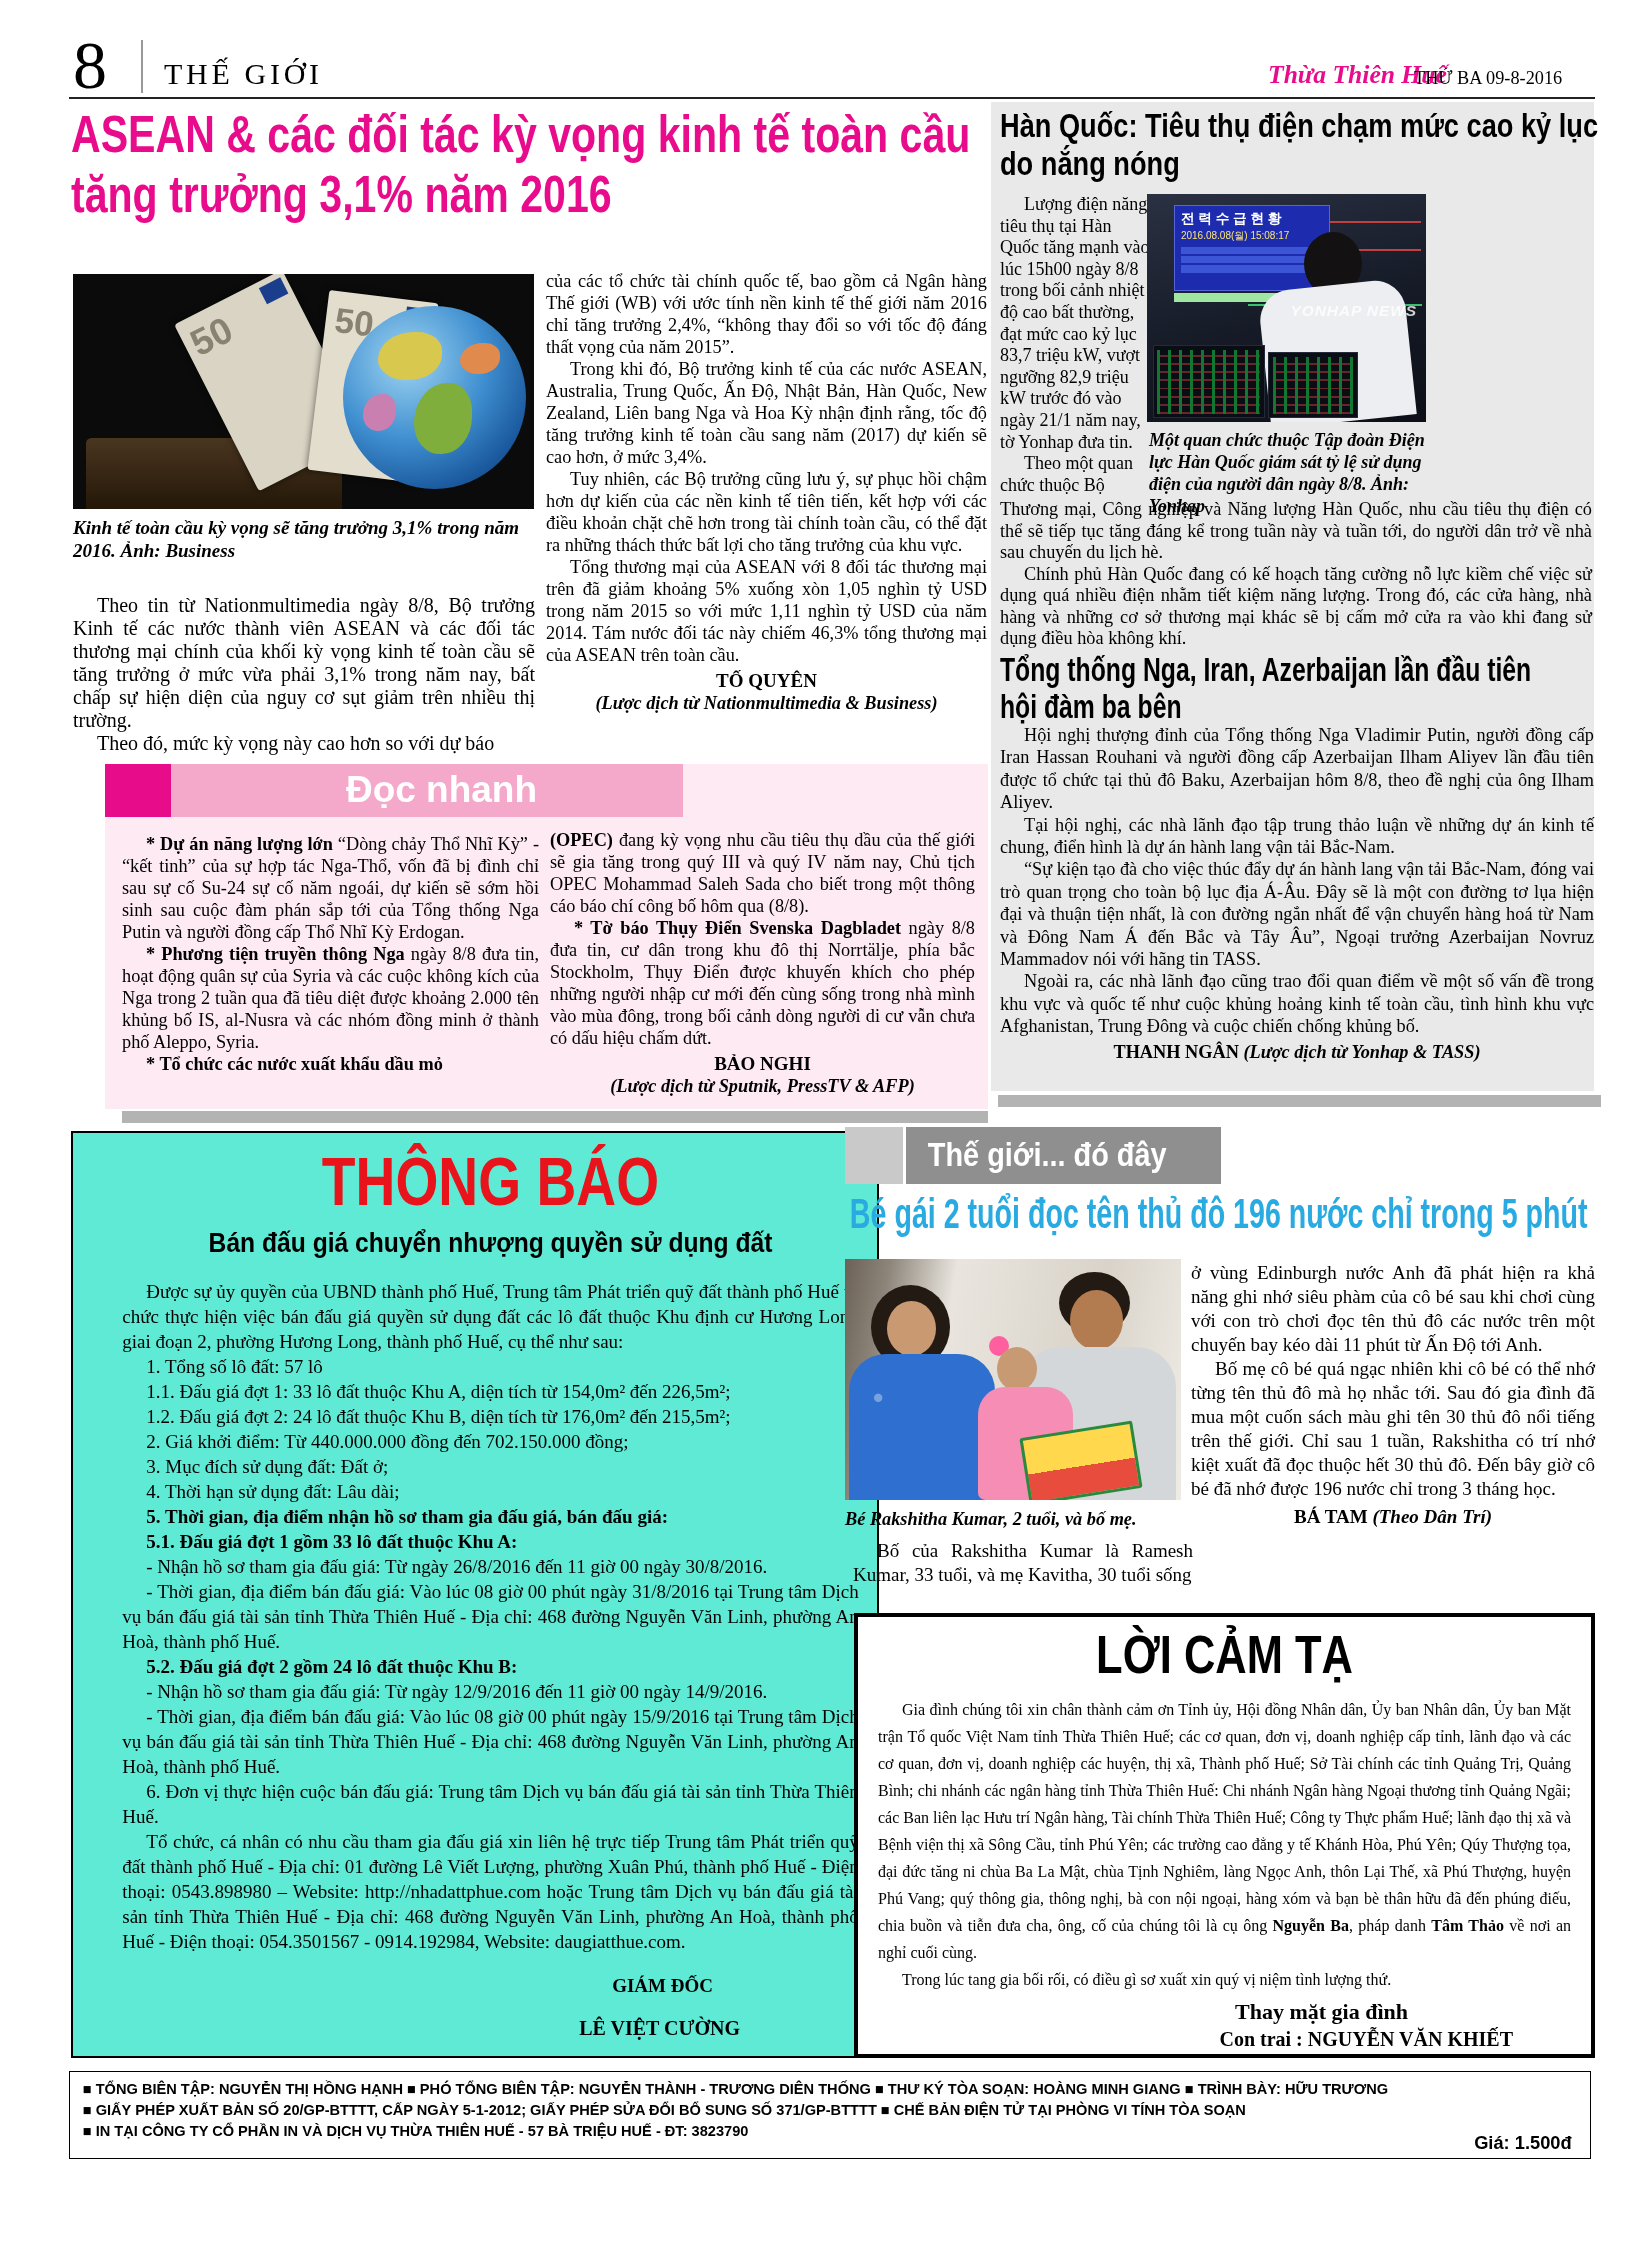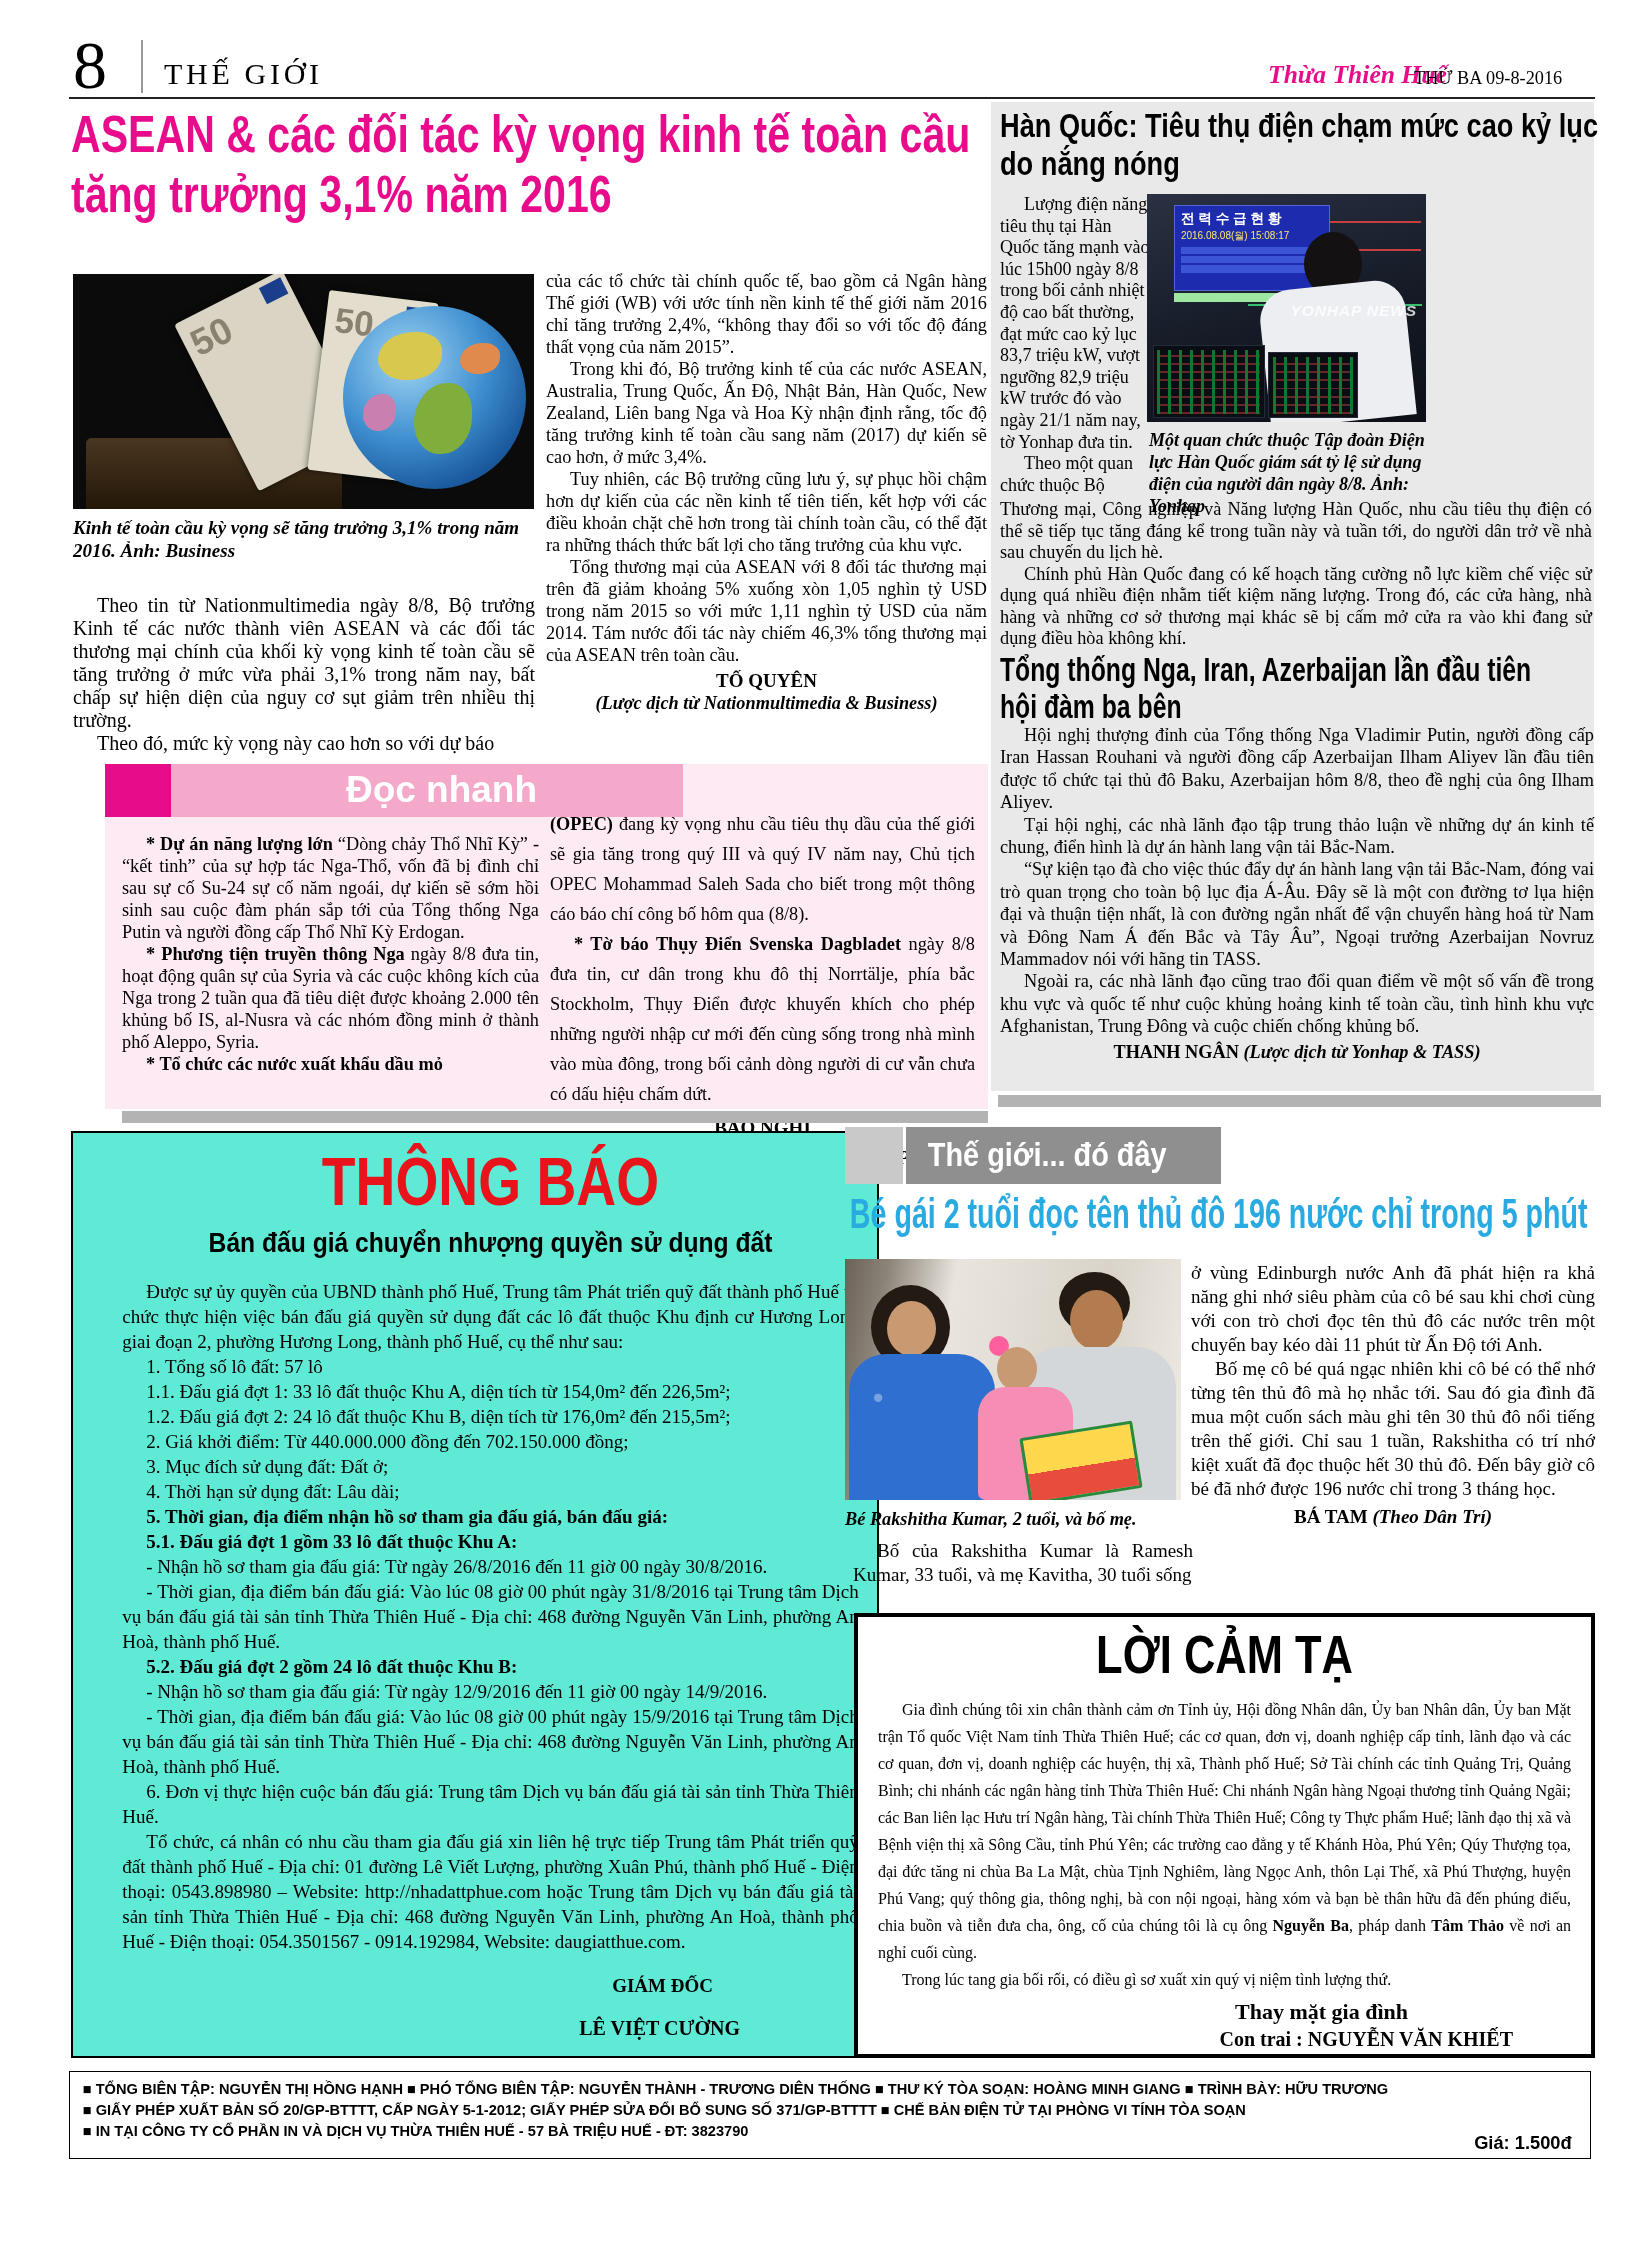--- a/index.html
+++ b/index.html
@@ -107,21 +107,21 @@
   <div class="abs" style="left:105px;top:764px;width:883px;height:345px;background:#fdeaf2;overflow:hidden;"></div>
   <div class="abs" style="left:105px;top:764px;width:66px;height:53px;background:#e60c8a;"></div>
   <div class="abs" style="left:171px;top:764px;width:512px;height:53px;background:#f4a9cb;">
     <div style="padding-left:29px;line-height:51px;font-size:37px;color:#fff;" class="condc">Đọc nhanh</div>
   </div>
   <div class="abs jt" style="left:122px;top:833px;width:417px;height:270px;overflow:hidden;font-size:18.3px;line-height:22px;">
       <p><b>* Dự án năng lượng lớn </b>“Dòng chảy Thổ Nhĩ Kỳ” - “kết tinh” của sự hợp tác Nga-Thổ, vốn đã bị đình chỉ sau sự cố Su-24 sự cố năm ngoái, dự kiến sẽ sớm hồi sinh sau cuộc đàm phán sắp tới của Tổng thống Nga Putin và người đồng cấp Thổ Nhĩ Kỳ Erdogan.</p>
       <p><b>* Phương tiện truyền thông Nga </b>ngày 8/8 đưa tin, hoạt động quân sự của Syria và các cuộc không kích của Nga trong 2 tuần qua đã tiêu diệt được khoảng 2.000 tên khủng bố IS, al-Nusra và các nhóm đồng minh ở thành phố Aleppo, Syria.</p>
       <p><b>* Tổ chức các nước xuất khẩu dầu mỏ</b></p>
     </div>
-  <div class="abs jt" style="left:550px;top:809px;width:425px;font-size:18.3px;line-height:30px;">
+  <div class="abs jt" style="left:550px;top:829px;width:425px;font-size:18.3px;line-height:22px;">
     <div>
         <p class="noindent"><b>(OPEC) </b>đang kỳ vọng nhu cầu tiêu thụ dầu của thế giới sẽ gia tăng trong quý III và quý IV năm nay, Chủ tịch OPEC Mohammad Saleh Sada cho biết trong một thông cáo báo chí công bố hôm qua (8/8).</p>
         <p><b>* Tờ báo Thụy Điển Svenska Dagbladet </b>ngày 8/8 đưa tin, cư dân trong khu đô thị Norrtälje, phía bắc Stockholm, Thụy Điển được khuyến khích cho phép những người nhập cư mới đến cùng sống trong nhà mình vào mùa đông, trong bối cảnh dòng người di cư vẫn chưa có dấu hiệu chấm dứt.</p>
       </div>
     <div class="byline" style="font-size:19px;">BẢO NGHI</div>
     <div class="byline src" style="margin-top:0;font-size:18.3px;">(Lược dịch từ Sputnik, PressTV &amp; AFP)</div>
   </div>
   <div class="abs shadowbar" style="left:122px;top:1111px;width:866px;height:12px;"></div>
 
   <div class="abs" style="left:991px;top:102px;width:603px;height:989px;background:#e9e9e9;"></div>

